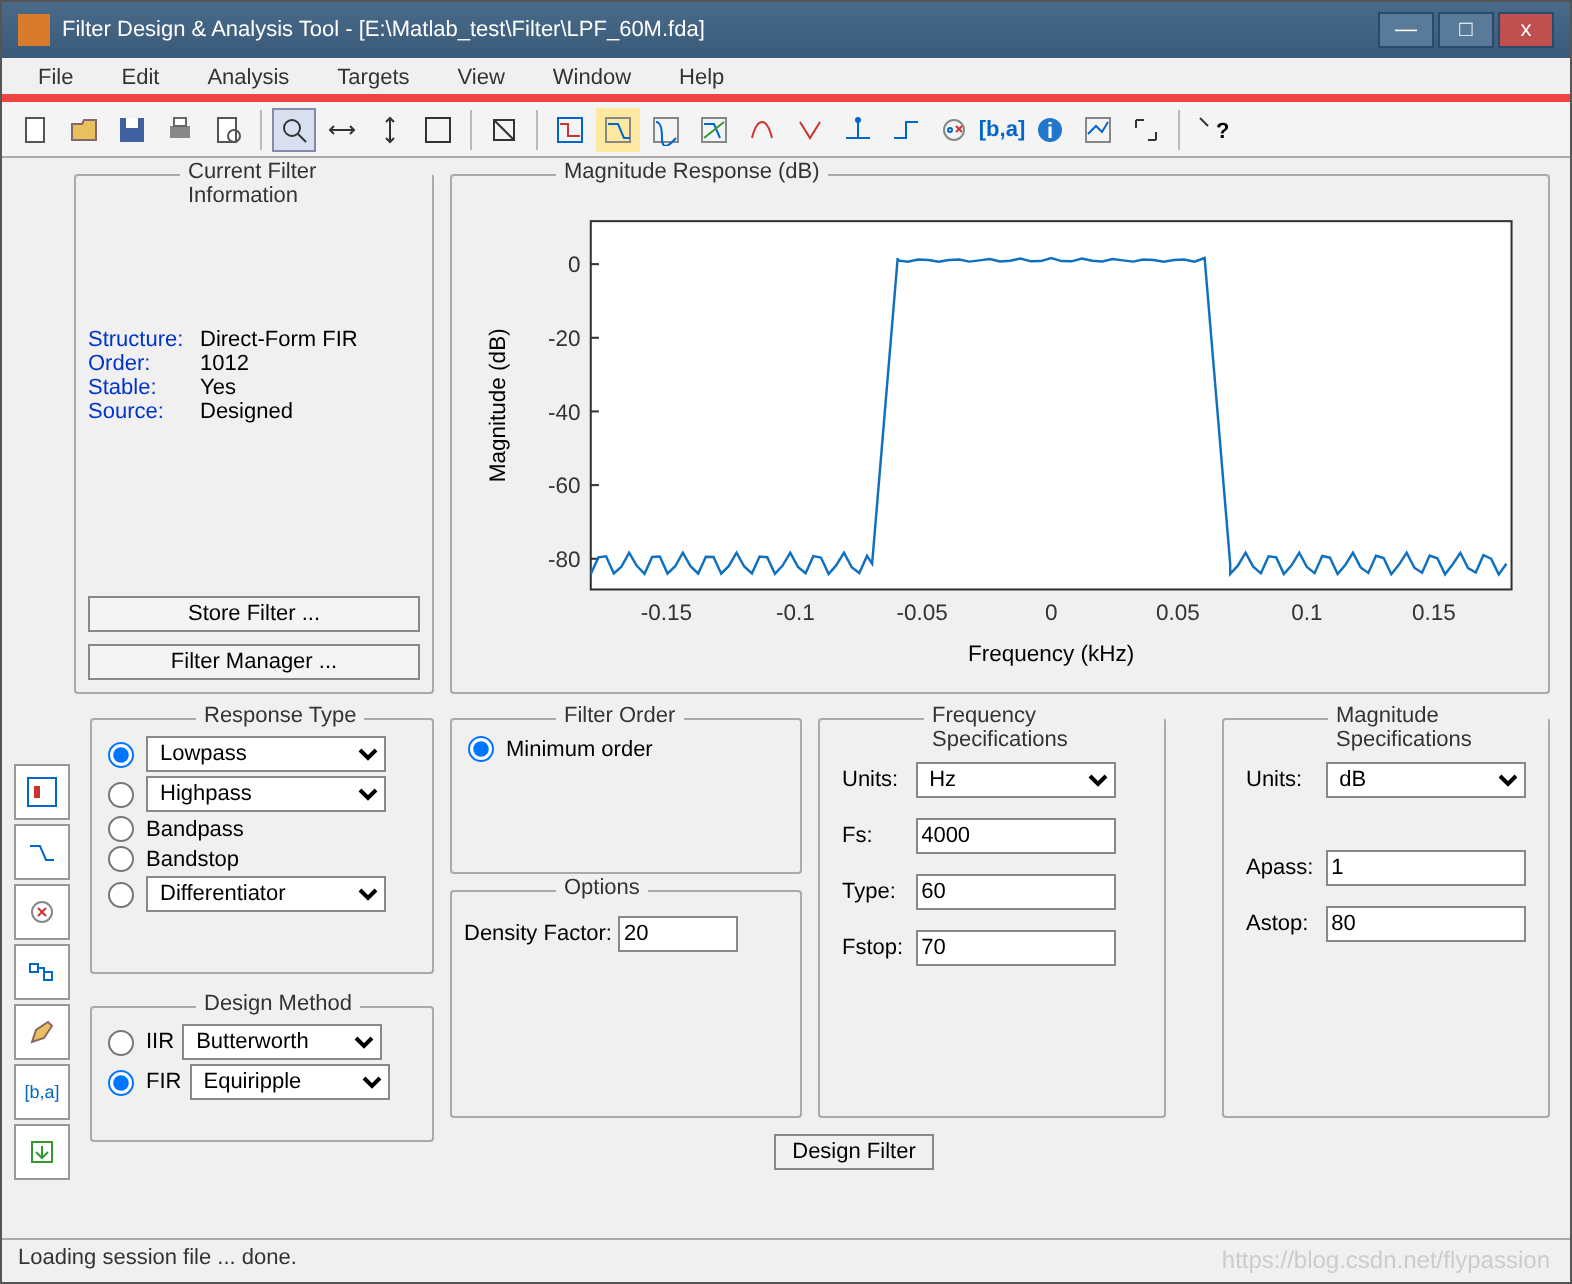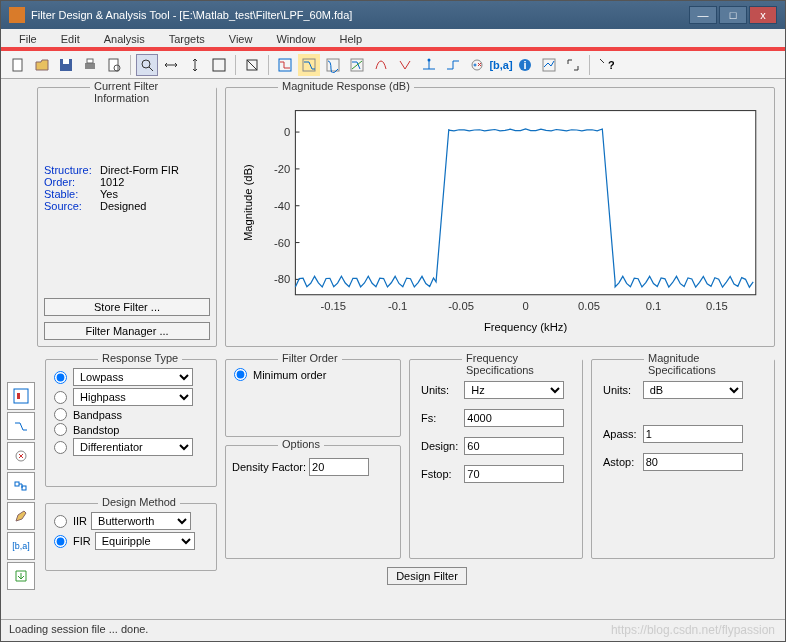--- a/index.html
+++ b/index.html
@@ -344,32 +344,32 @@
         <tbody>
             <tr>
               <td>Units:</td>
               <td><select style="width:100px"><option>Hz</option></select></td>
             </tr>
         <tr>
               <td>Fs:</td>
               <td><input type="text" style="width: 100px;" value="4000"></td>
             </tr>
         <tr>
-              <td>Design:</td>
+              <td>Type:</td>
               <td><input type="text" style="width: 100px;" value="60"></td>
             </tr>
         <tr>
               <td>Fstop:</td>
               <td><input type="text" style="width: 100px;" value="70"></td>
             </tr>
       </tbody>
         </table>
     </div>
 
-    <div class="fieldset" style="left:584px;top:280px;right:4px;height:200px">
+    <div class="fieldset" style="left:604px;top:280px;right:4px;height:200px">
       <div class="legend">Magnitude Specifications</div>
       <table style="margin-top:6px;border-spacing:4px 8px">
         <tbody>
             <tr>
               <td>Units:</td>
               <td><select style="width:100px"><option>dB</option></select></td>
             </tr>
         <tr>
               <td style="height:8px"></td>
             </tr>

